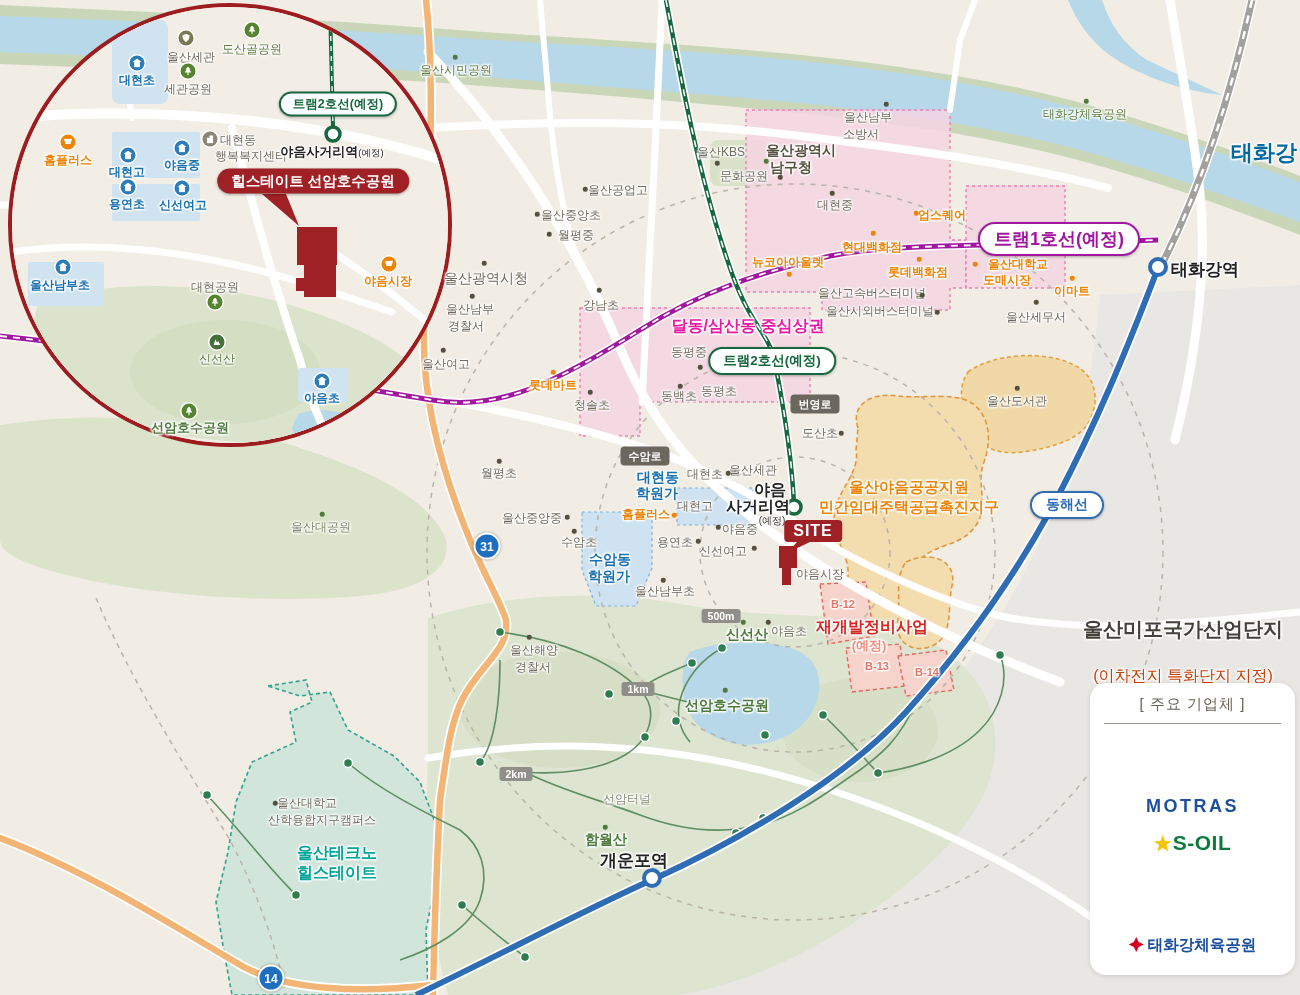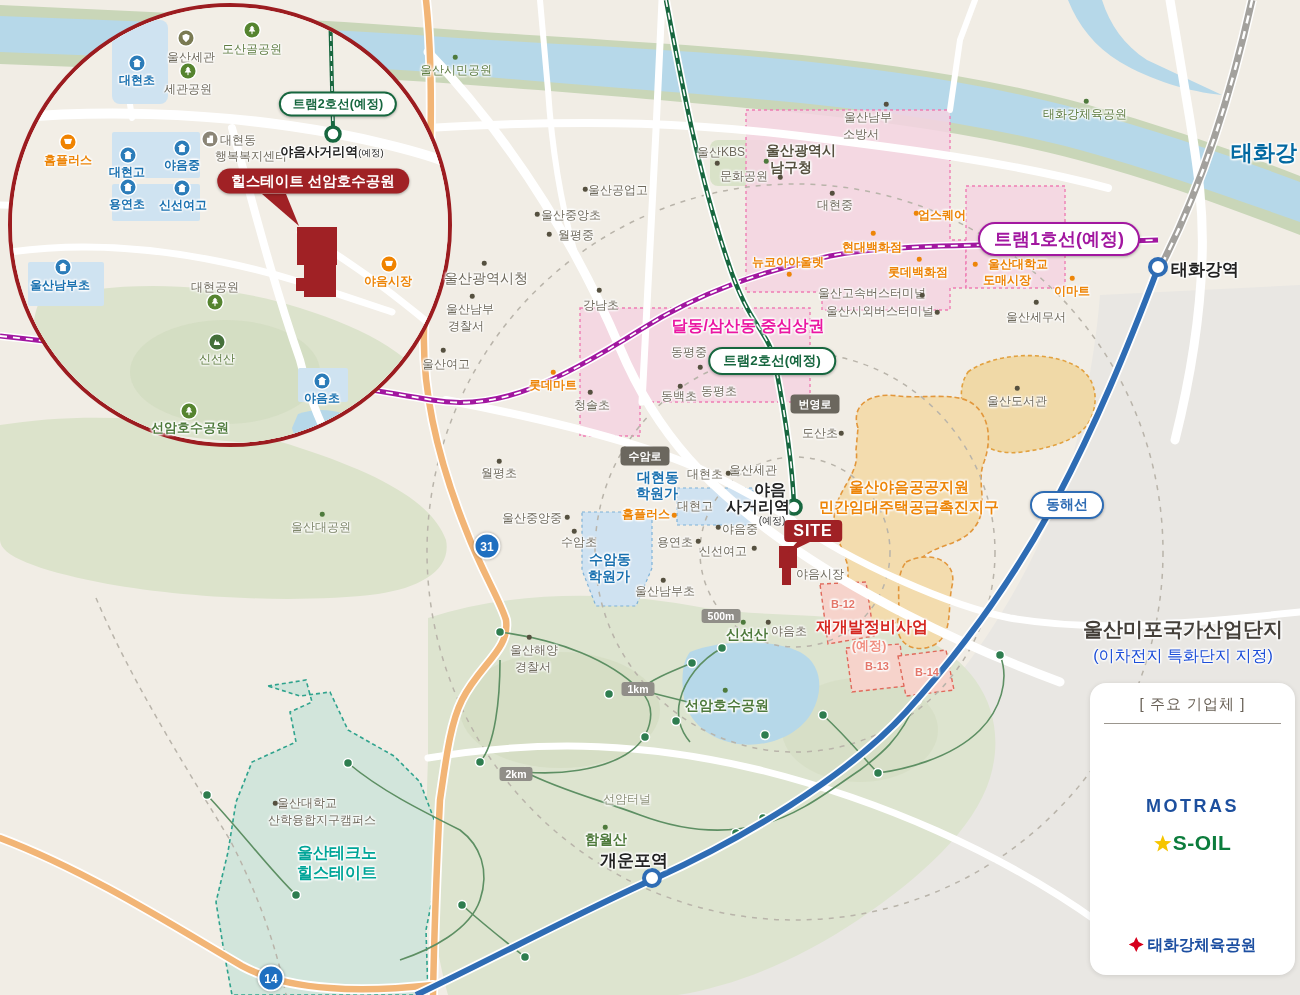--- a/index.html
+++ b/index.html
@@ -338,21 +338,21 @@
   <div class="lbl gb sz14" style="left:727px;top:706px">선암호수공원</div>
   <div class="lbl" style="left:627px;top:799px;color:#8b8f78">선암터널</div>
   <div class="lbl gb sz14" style="left:606px;top:840px">함월산</div>
   <div class="lbl dark sz17" style="left:634px;top:860px">개운포역</div>
   <div class="lbl" style="left:321px;top:527px;color:#7c8468">울산대공원</div>
   <div class="lbl" style="left:307px;top:803px">울산대학교</div>
   <div class="lbl" style="left:322px;top:820px">산학융합지구캠퍼스</div>
   <div class="lbl teal" style="left:337px;top:853px">울산테크노</div>
   <div class="lbl teal" style="left:337px;top:873px">힐스테이트</div>
   <div class="lbl sz20" style="left:1183px;top:629px;color:#45403a;font-weight:bold">울산미포국가산업단지</div>
-  <div class="lbl sz16" style="left:1183px;top:656px;color:#1d4ed8">(이차전지 특화단지 지정)</div>
+  <div class="lbl sz16" style="left:1183px;top:676px;color:#c2410c">(이차전지 특화단지 지정)</div>
 
   <div class="pill purple" style="left:1059px;top:239px;padding:3px 14px;font-size:18px">트램1호선(예정)</div>
   <div class="pill green" style="left:772px;top:361px;padding:3px 13px;font-size:13.5px">트램2호선(예정)</div>
   <div class="pill blue" style="left:1067px;top:505px;padding:3px 14px;font-size:14px">동해선</div>
   <div class="roadpill" style="left:815px;top:404px">번영로</div>
   <div class="roadpill" style="left:645px;top:456px">수암로</div>
   <div class="distpill" style="left:721px;top:616px">500m</div>
   <div class="distpill" style="left:638px;top:689px">1km</div>
   <div class="distpill" style="left:516px;top:774px">2km</div>
   <div class="roadnum" style="left:487px;top:546px">31</div>

